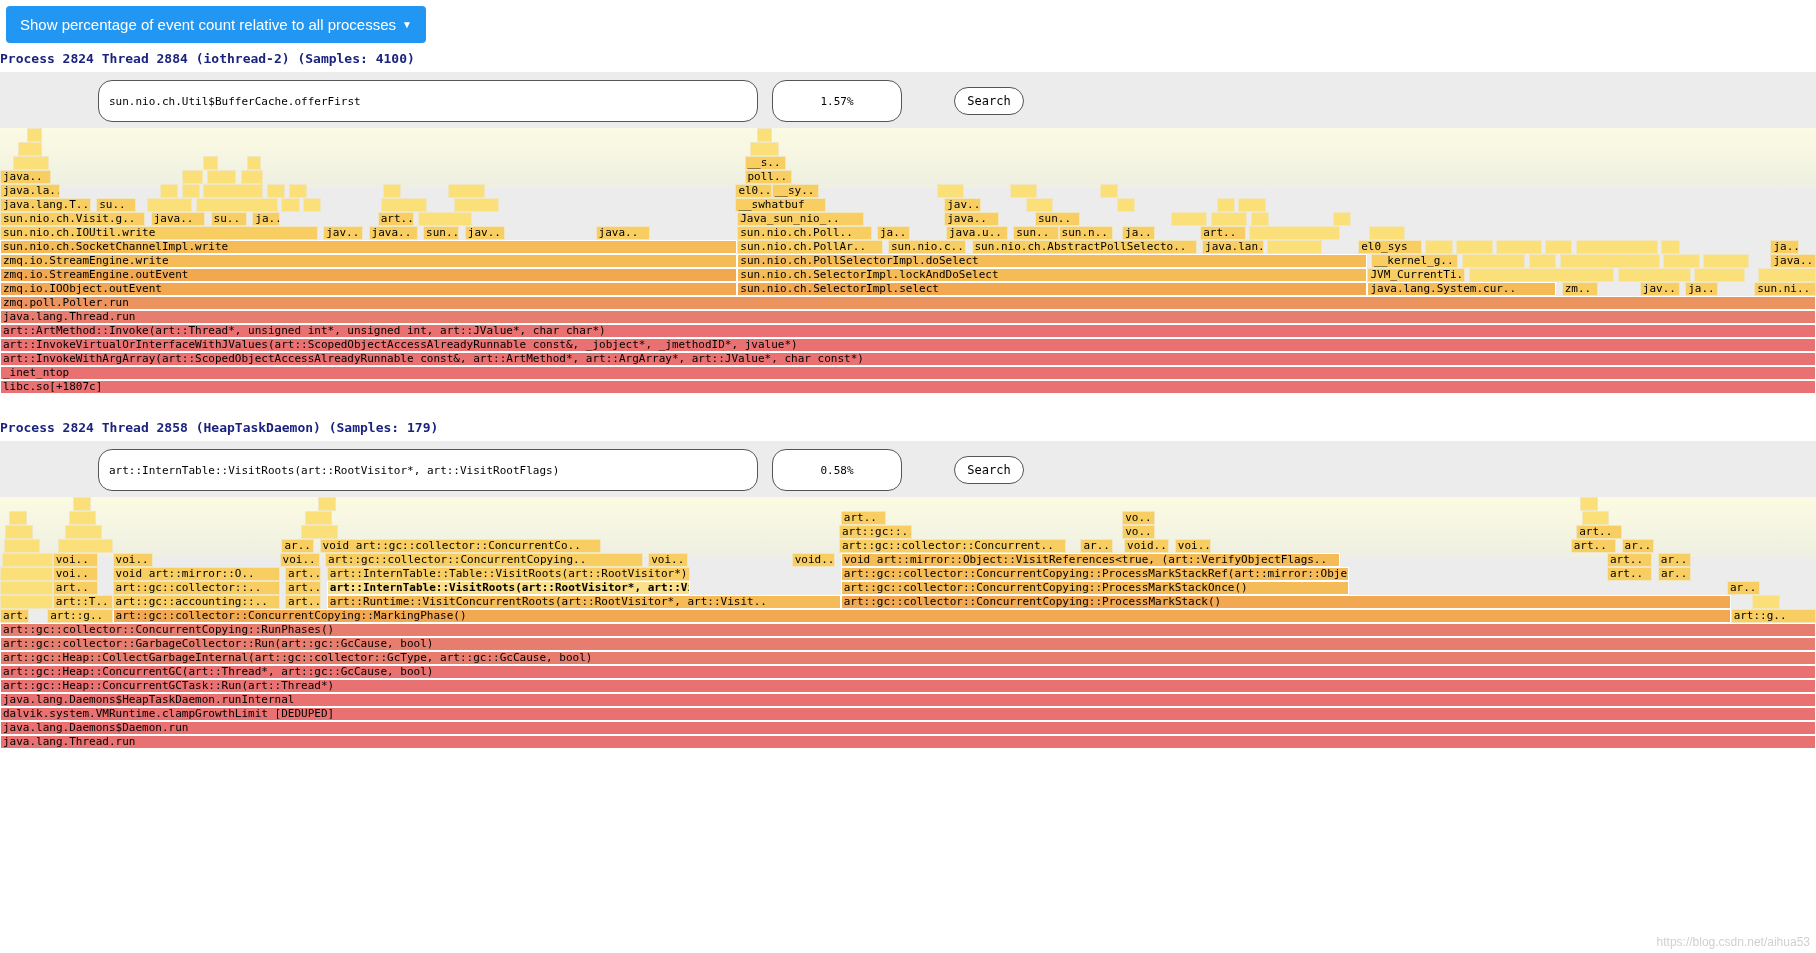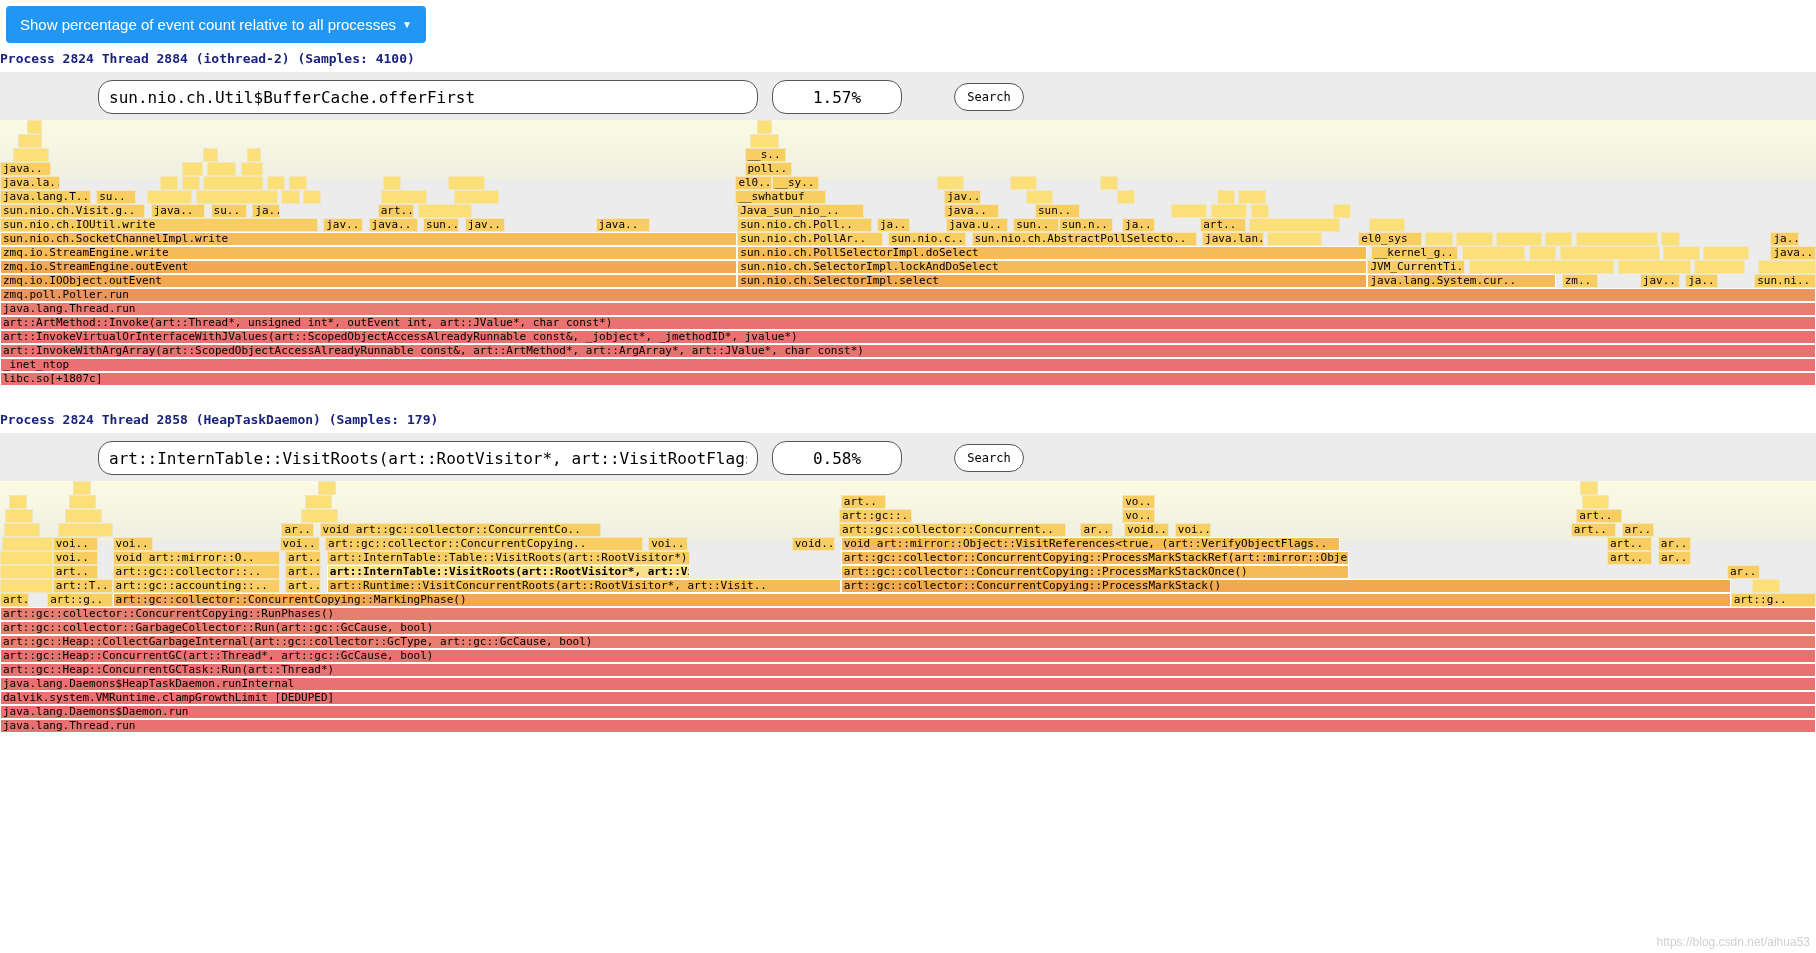--- a/index.html
+++ b/index.html
@@ -32,26 +32,26 @@
   }
   .controls {
     width: 100%;
     background: #ececec;
     padding: 8px 0 6px 0;
     display: flex;
     align-items: center;
   }
   .lead { width: 98px; flex: 0 0 98px; }
   .search-input {
-    height: 34px;
+    height: 42px;
     border: 1px solid #555;
     border-radius: 14px;
     padding: 2px 10px;
     font-family: "SimSun", monospace;
-    font-size: 16px;
+    font-size: 11px;
     background: #fff;
     outline: none;
   }
   .si-main { width: 660px; }
   .si-pct  { width: 130px; text-align: center; margin-left: 14px; }
   .search-btn {
     height: 28px;
     width: 70px;
     border: 1px solid #555;
     border-radius: 14px;
@@ -344,21 +344,21 @@
     <div class="gap" style="width:2%"></div>
       <div class="cell c-yel" style="width:3.4%">sun.ni..</div>
   </div>
   <div class="row">
       <div class="cell c-or1" style="width:100%">zmq.poll.Poller.run</div>
     </div>
   <div class="row">
       <div class="cell c-red2" style="width:100%">java.lang.Thread.run</div>
     </div>
   <div class="row">
-      <div class="cell c-red" style="width:100%">art::ArtMethod::Invoke(art::Thread*, unsigned int*, outEvent int, art::JValue*, char const*)</div>
+      <div class="cell c-red" style="width:100%">art::ArtMethod::Invoke(art::Thread*, unsigned int*, unsigned int, art::JValue*, char char*)</div>
     </div>
   <div class="row">
       <div class="cell c-red" style="width:100%">art::InvokeVirtualOrInterfaceWithJValues(art::ScopedObjectAccessAlreadyRunnable const&amp;, _jobject*, _jmethodID*, jvalue*)</div>
     </div>
   <div class="row">
       <div class="cell c-red" style="width:100%">art::InvokeWithArgArray(art::ScopedObjectAccessAlreadyRunnable const&amp;, art::ArtMethod*, art::ArgArray*, art::JValue*, char const*)</div>
     </div>
   <div class="row">
       <div class="cell c-red" style="width:100%">_inet_ntop</div>
     </div>

